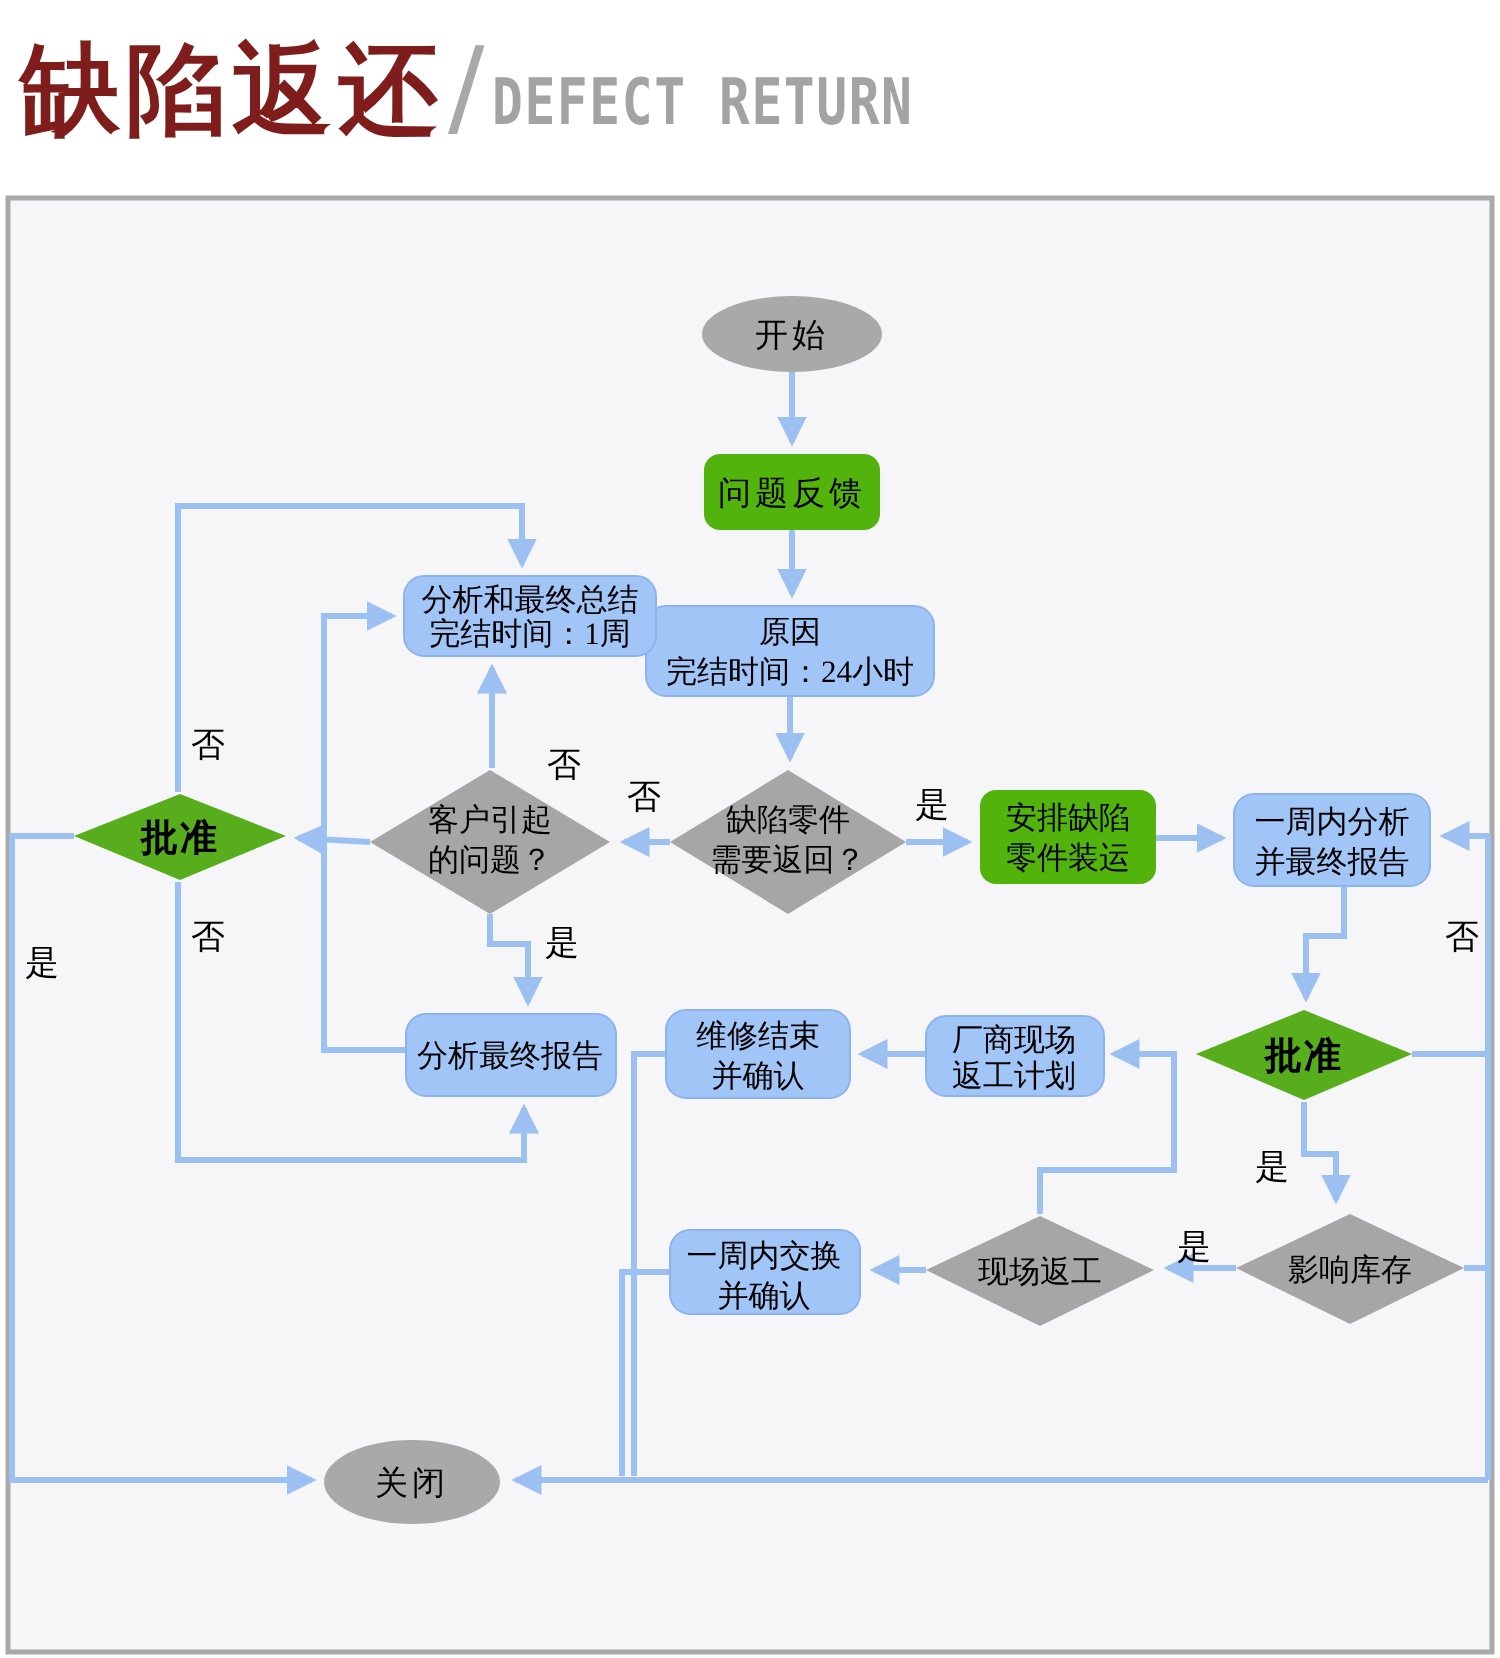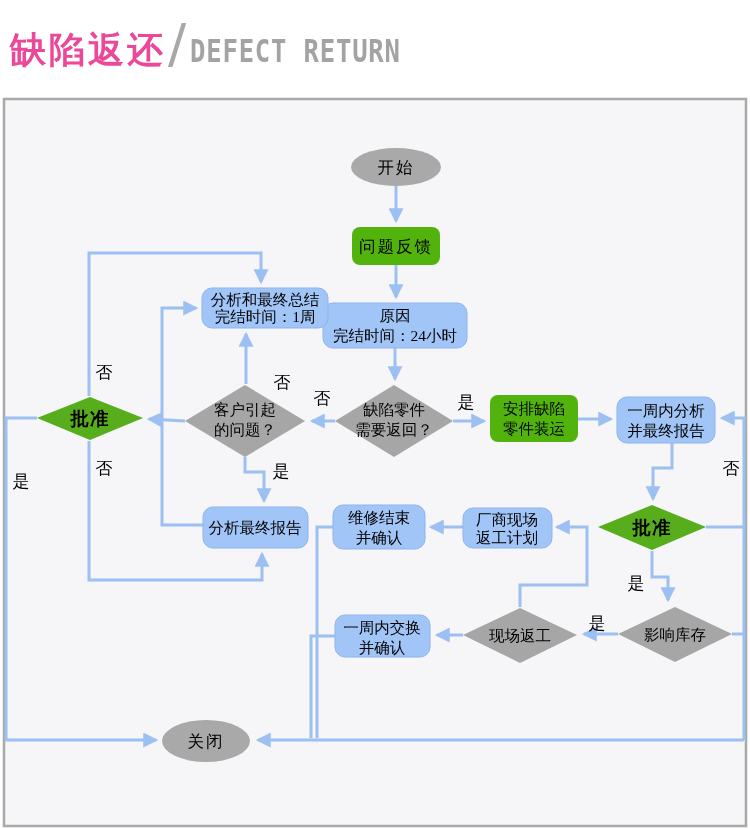--- a/index.html
+++ b/index.html
@@ -1,18 +1,18 @@
 <!DOCTYPE html>
 <html><head>
 <meta charset="utf-8">
 <style>
   html,body{margin:0;padding:0;background:#ffffff;}
   body{width:750px;height:829px;position:relative;font-family:"Liberation Sans",sans-serif;}
   .header{position:absolute;top:12px;left:10px;display:flex;align-items:baseline;white-space:nowrap;}
-  .title-zh{font-family:Liberation Serif, serif;font-weight:700;font-size:36px;color:#ec4899;letter-spacing:3px;}
+  .title-zh{font-family:Liberation Serif, serif;font-weight:700;font-size:50px;color:#7f1d1d;letter-spacing:3px;}
   .slash{font-family:"DejaVu Sans",sans-serif;font-weight:400;font-size:54px;color:#a8a8a8;margin:0 4px 0 2px;}
   .title-en{font-family:"DejaVu Sans Mono","Liberation Mono",monospace;font-weight:700;font-size:32px;color:#a3a3a3;letter-spacing:1px;display:inline-block;transform:scaleX(.8);transform-origin:left bottom;}
   svg{position:absolute;top:0;left:0;}
   .edge{fill:none;stroke:#9cc0f2;stroke-width:3;}
   .ntext{font-family:"Liberation Serif","DejaVu Serif",serif;font-size:15.5px;fill:#000;text-anchor:middle;}
   .ntext.big{font-size:16.5px;letter-spacing:2px;}
   .ntext.approve{font-size:18.5px;font-weight:700;letter-spacing:1px;}
   .lbl{font-family:"Liberation Serif","DejaVu Serif",serif;font-size:17px;fill:#000;text-anchor:middle;}
   .bluebox{fill:#a2c5f7;stroke:#8db3ef;stroke-width:1;}
   .greenbox{fill:#52b30d;}

